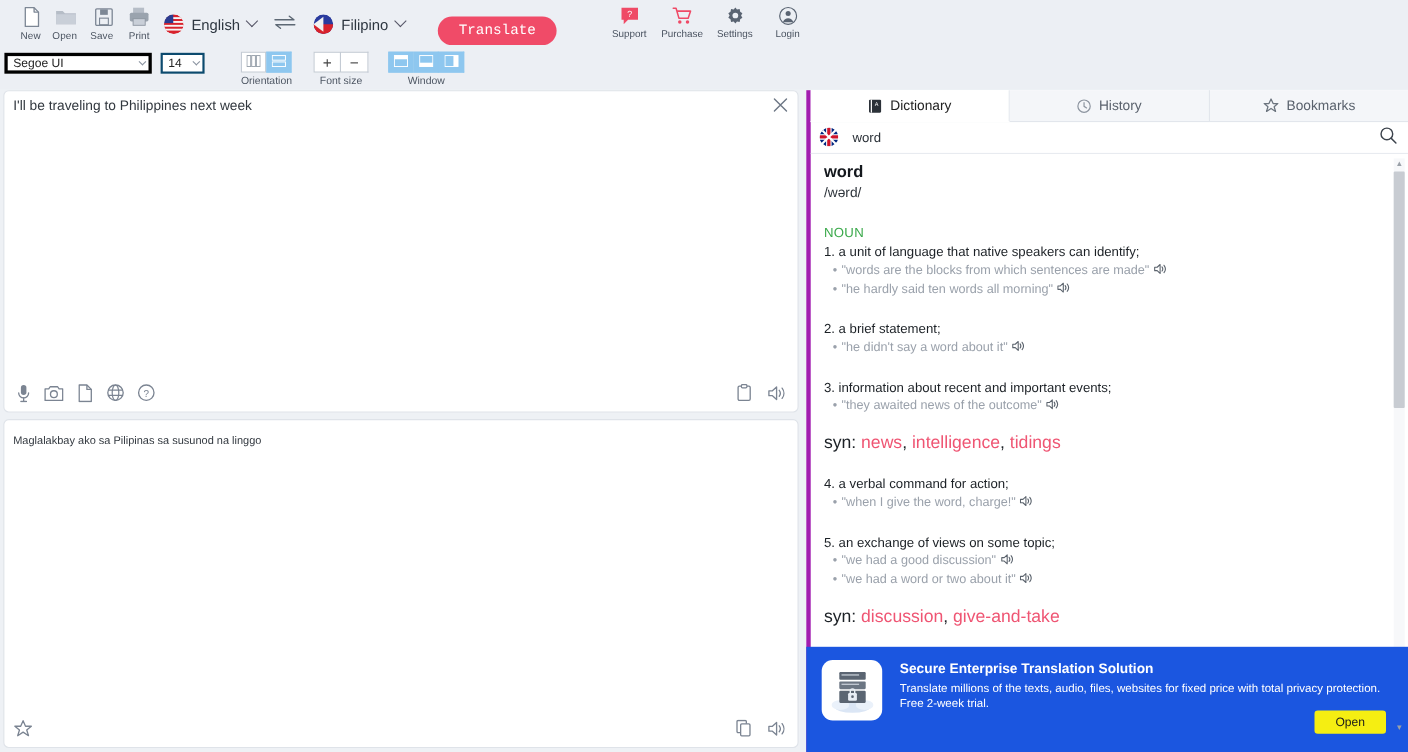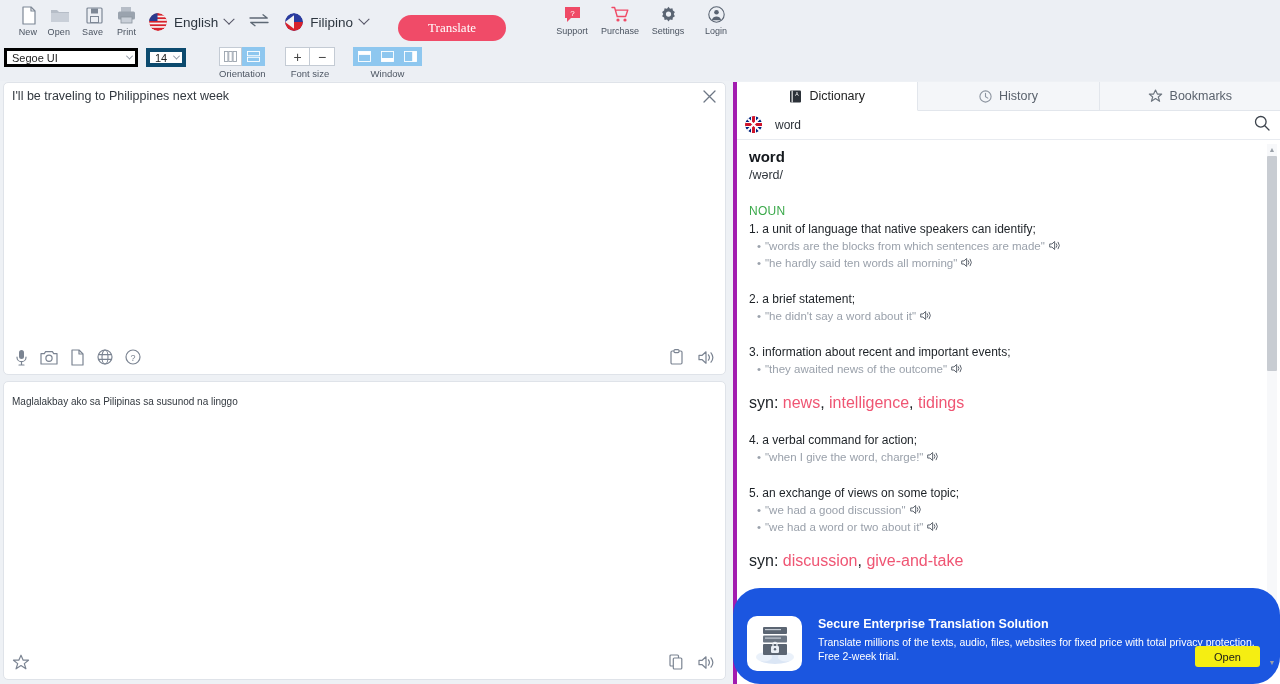--- a/index.html
+++ b/index.html
@@ -36,21 +36,21 @@
   .langsel .nm { font-size: 13.5px; color: #2d3640; }
   .flag { width: 18px; height: 18px; border-radius: 50%; position: relative; overflow: hidden; flex: 0 0 auto; }
   .chev { width: 8px; height: 8px; border-right: 1.4px solid #556; border-bottom: 1.4px solid #556; transform: rotate(45deg) translate(-2px,-2px); }
 
   .swap { width: 40px; display: flex; align-items: center; justify-content: center; cursor: default; }
 
   .translate-btn {
     height: 26px; min-width: 108px;
     background: #f04b68; color: #fff;
     border: none; border-radius: 13px;
-    font-size: 13px; font-family: Liberation Serif, serif;
+    font-size: 13px; font-family: Liberation Mono, monospace;
     cursor: default;
     margin-top: 11px;
   }
   .right-tools { display: flex; align-items: center; }
   .rt-item {
     width: 48px; height: 42px;
     display: flex; flex-direction: column;
     align-items: center; justify-content: flex-start;
     padding-top: 2px; cursor: default;
   }
@@ -68,21 +68,21 @@
     margin-left: 4px; margin-top: 4px;
     width: 134px; height: 19px;
     background: #fff; border: 3px solid #000000;
     display: flex; align-items: center; justify-content: space-between;
     padding: 0 3px 0 5px;
     font-size: 11px; color: #222; cursor: default;
   }
   .size-select {
     margin-left: 8px; margin-top: 4px;
     width: 40px; height: 19px;
-    background: #fff; border: 4px solid #0c4a6e;
+    background: #fff; border: 2px solid #0c4a6e;
     display: flex; align-items: center; justify-content: space-between;
     padding: 0 3px 0 5px;
     font-size: 11px; color: #222; cursor: default;
   }
   .sel-arrow { width: 5px; height: 5px; border-right: 1px solid #8a93a0; border-bottom: 1px solid #8a93a0; transform: rotate(45deg) translate(-1px,-1px); }
 
   .grp { position: absolute; top: 3px; display: flex; flex-direction: column; align-items: center; }
   .grp .btns { display: flex; }
   .grp .cap { font-size: 9.5px; color: #4d5663; margin-top: 2px; }
   .sq {
@@ -182,23 +182,22 @@
     position: absolute; top: 12px; left: 0;
     width: 10px; height: 215px; background: #c8ccd2; border-radius: 1px;
   }
   .dscroll .ar { font-size: 7px; color: #9aa0a8; line-height: 11px; z-index: 2; }
 
   
   .banner {
     position: absolute; left: 733px; top: 588px;
     width: 547px; height: 96px;
     background: #1b56e0;
-    padding: 28px 14px 0 14px;
+    padding: 12px 14px 0 14px;
     display: flex;
-    border-radius: 27px;
   }
   .banner-icon {
     width: 55px; height: 55px; border-radius: 10px;
     background: #fff; flex: 0 0 auto;
     display: flex; align-items: center; justify-content: center;
   }
   .banner-txt { margin-left: 16px; flex: 1; }
   .banner-title { font-size: 12.5px; font-weight: bold; color: #fff; line-height: 16px; }
   .banner-desc { font-size: 10.5px; color: #fff; line-height: 13.5px; margin-top: 4px; }
   .banner-btn {

